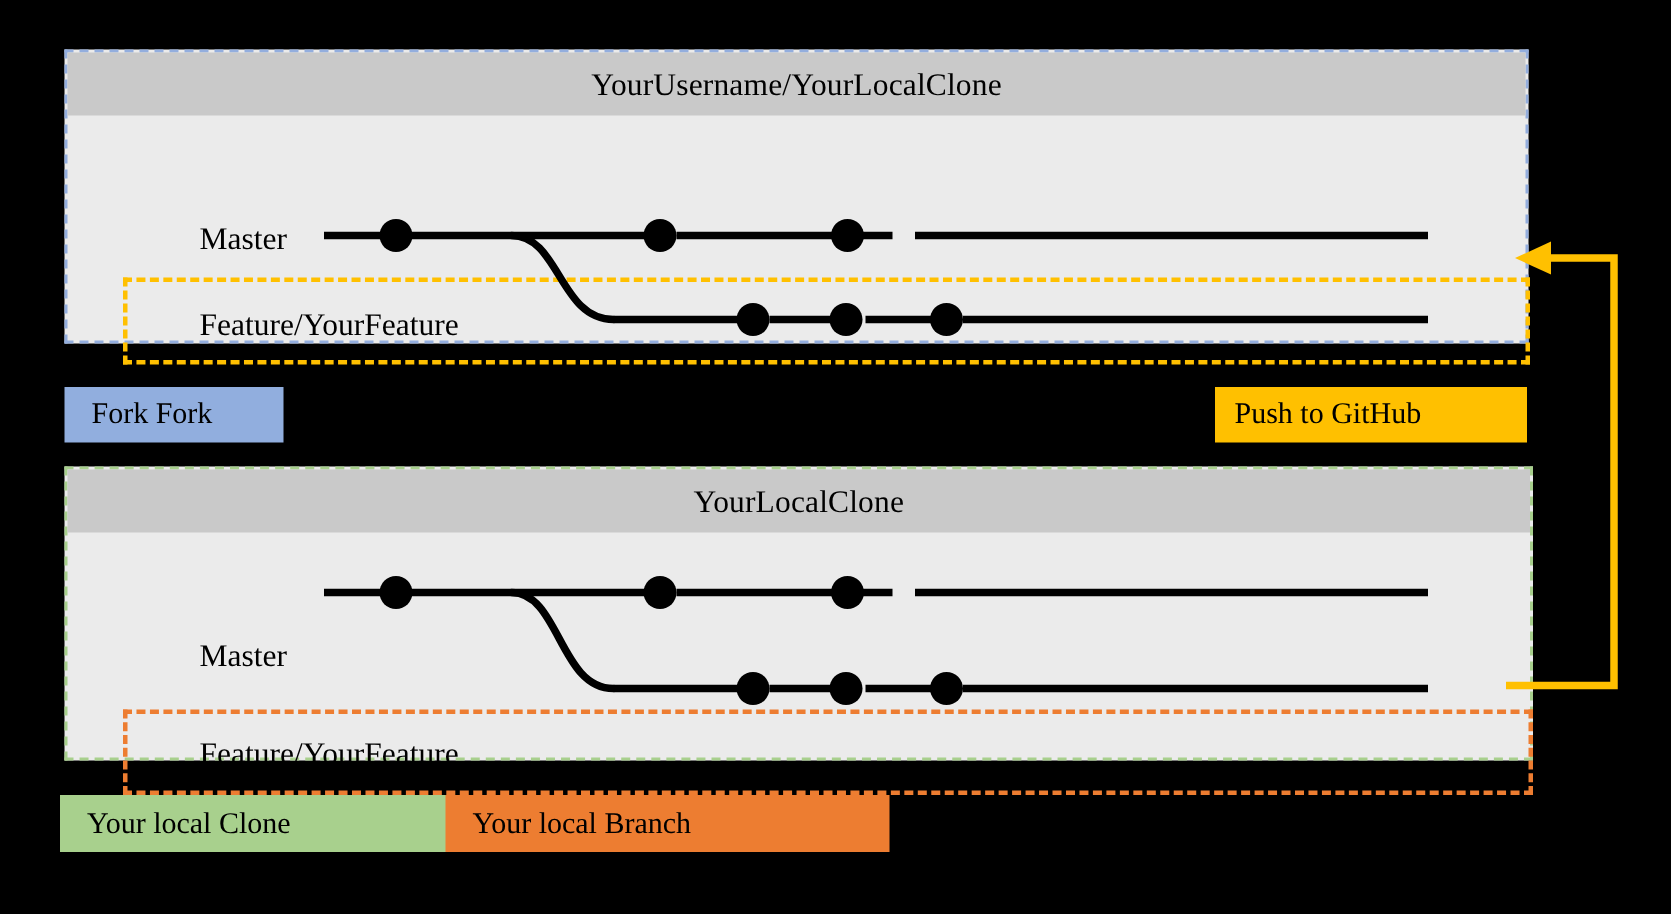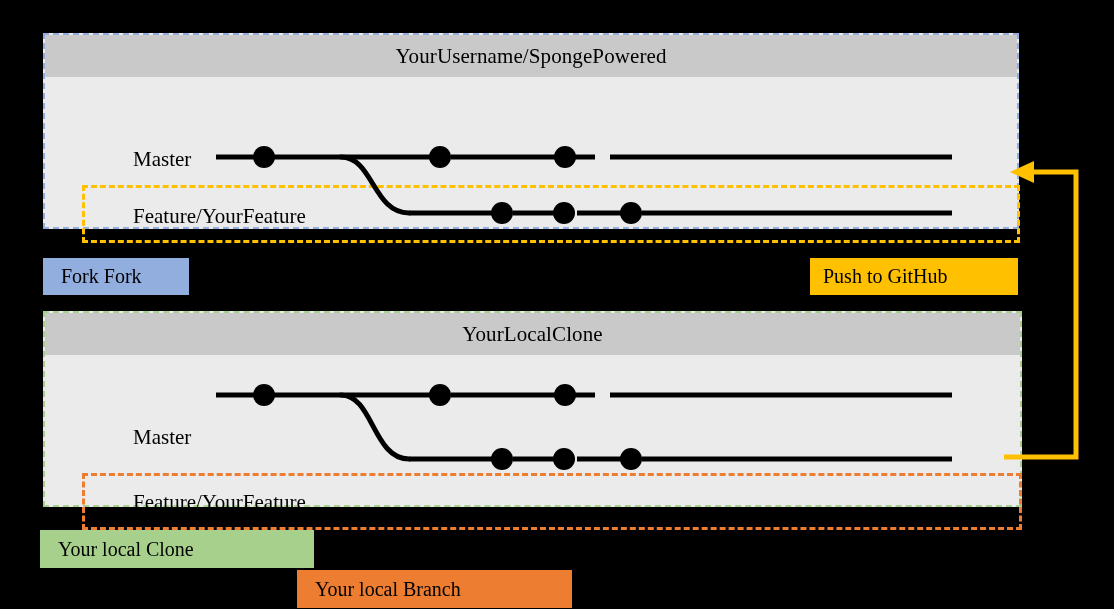--- a/index.html
+++ b/index.html
@@ -121,40 +121,39 @@
     background: #ffc000;
     padding-left: 13px;
   }
   #legend-local-clone {
     left: 40px; top: 530px;
     width: 274px; height: 38px;
     background: #a8d08d;
   }
   #legend-local-branch {
     left: 297px; top: 530px;
-    width: 275px; height: 38px;
+    width: 296px; height: 38px;
     background: #ed7d31;
-    margin-top: 40px;
   }
 
   
   #connector {
     position: absolute;
     left: 0;
     top: 0;
     pointer-events: none;
   }
 </style>
 </head>
 <body>
 
 <div id="canvas">
 
   <div class="panel" id="panel-fork">
-    <div class="panel-header">YourUsername/SpongePowered</div>
+    <div class="panel-header">YourUsername/YourLocalClone</div>
 
     <div class="panel-body" style="top:42px;height:150px;">
 
       <div class="branch-box" id="fork-feature-box"></div>
 
       <div class="branch-label" style="left:72px; top:72px;">Master</div>
       <div class="branch-label" style="left:72px; top:129px;">Feature/YourFeature</div>
 
       <svg class="gitgraph" width="976" height="150" viewBox="0 0 976 150">
 

